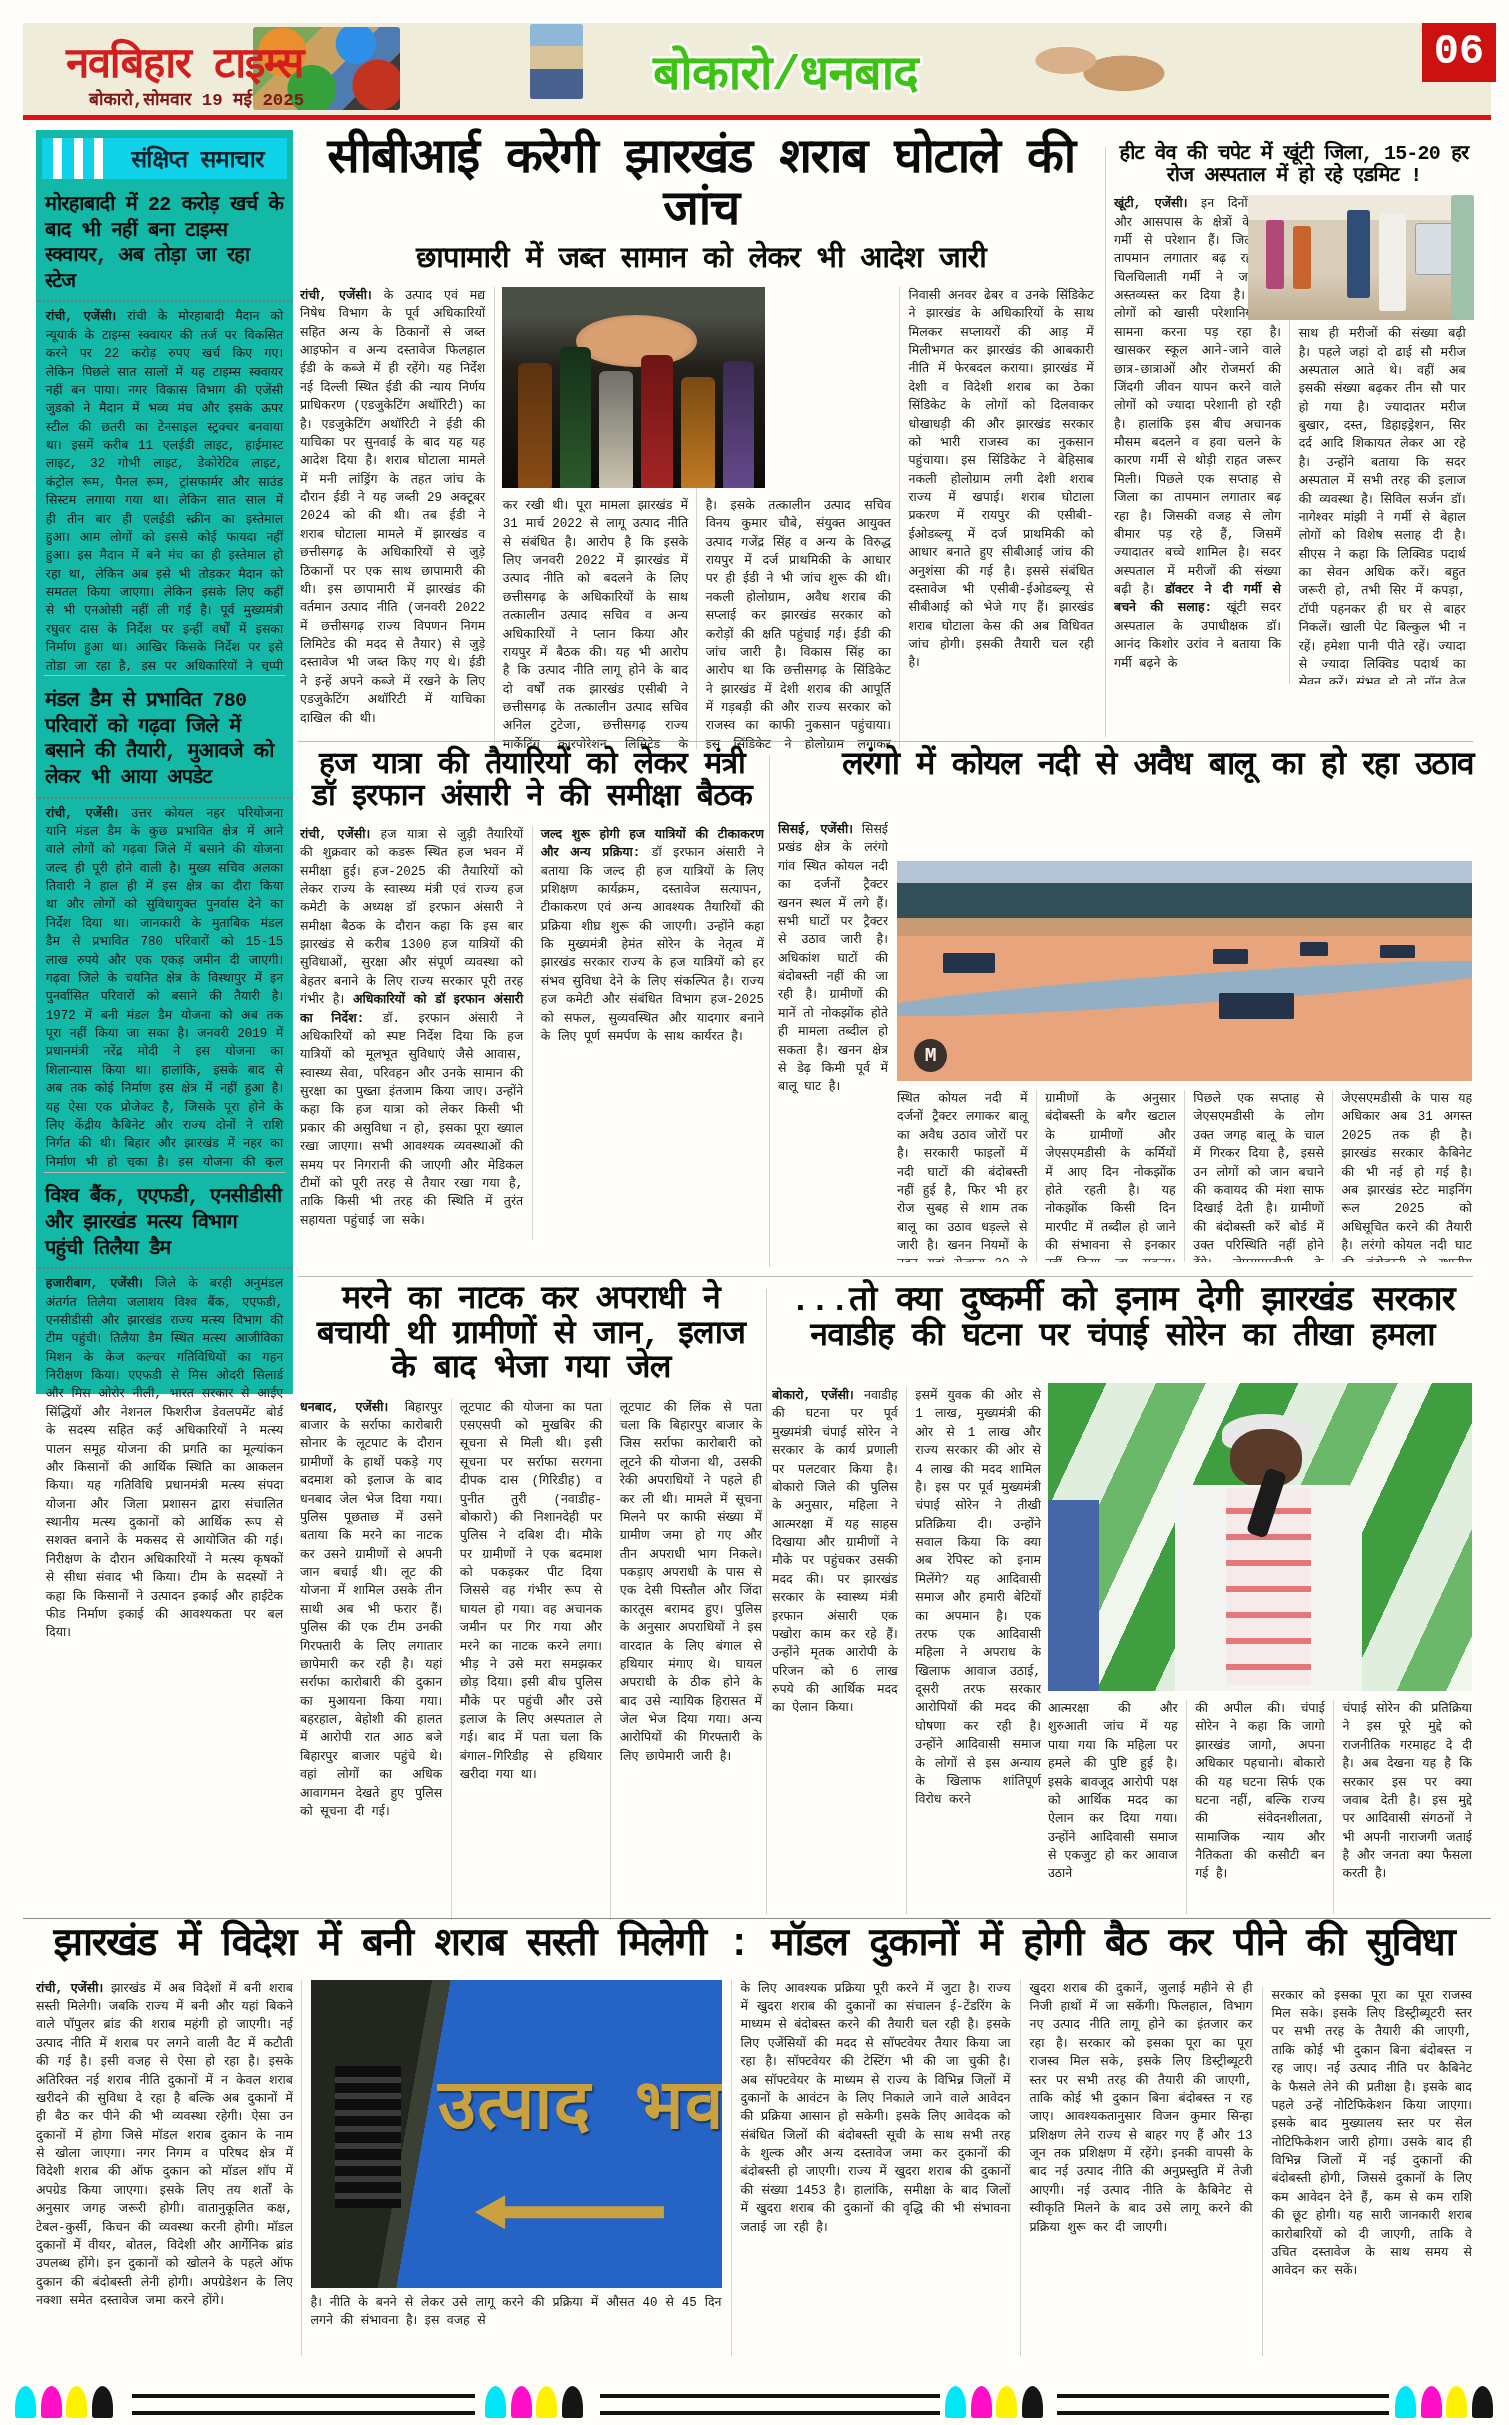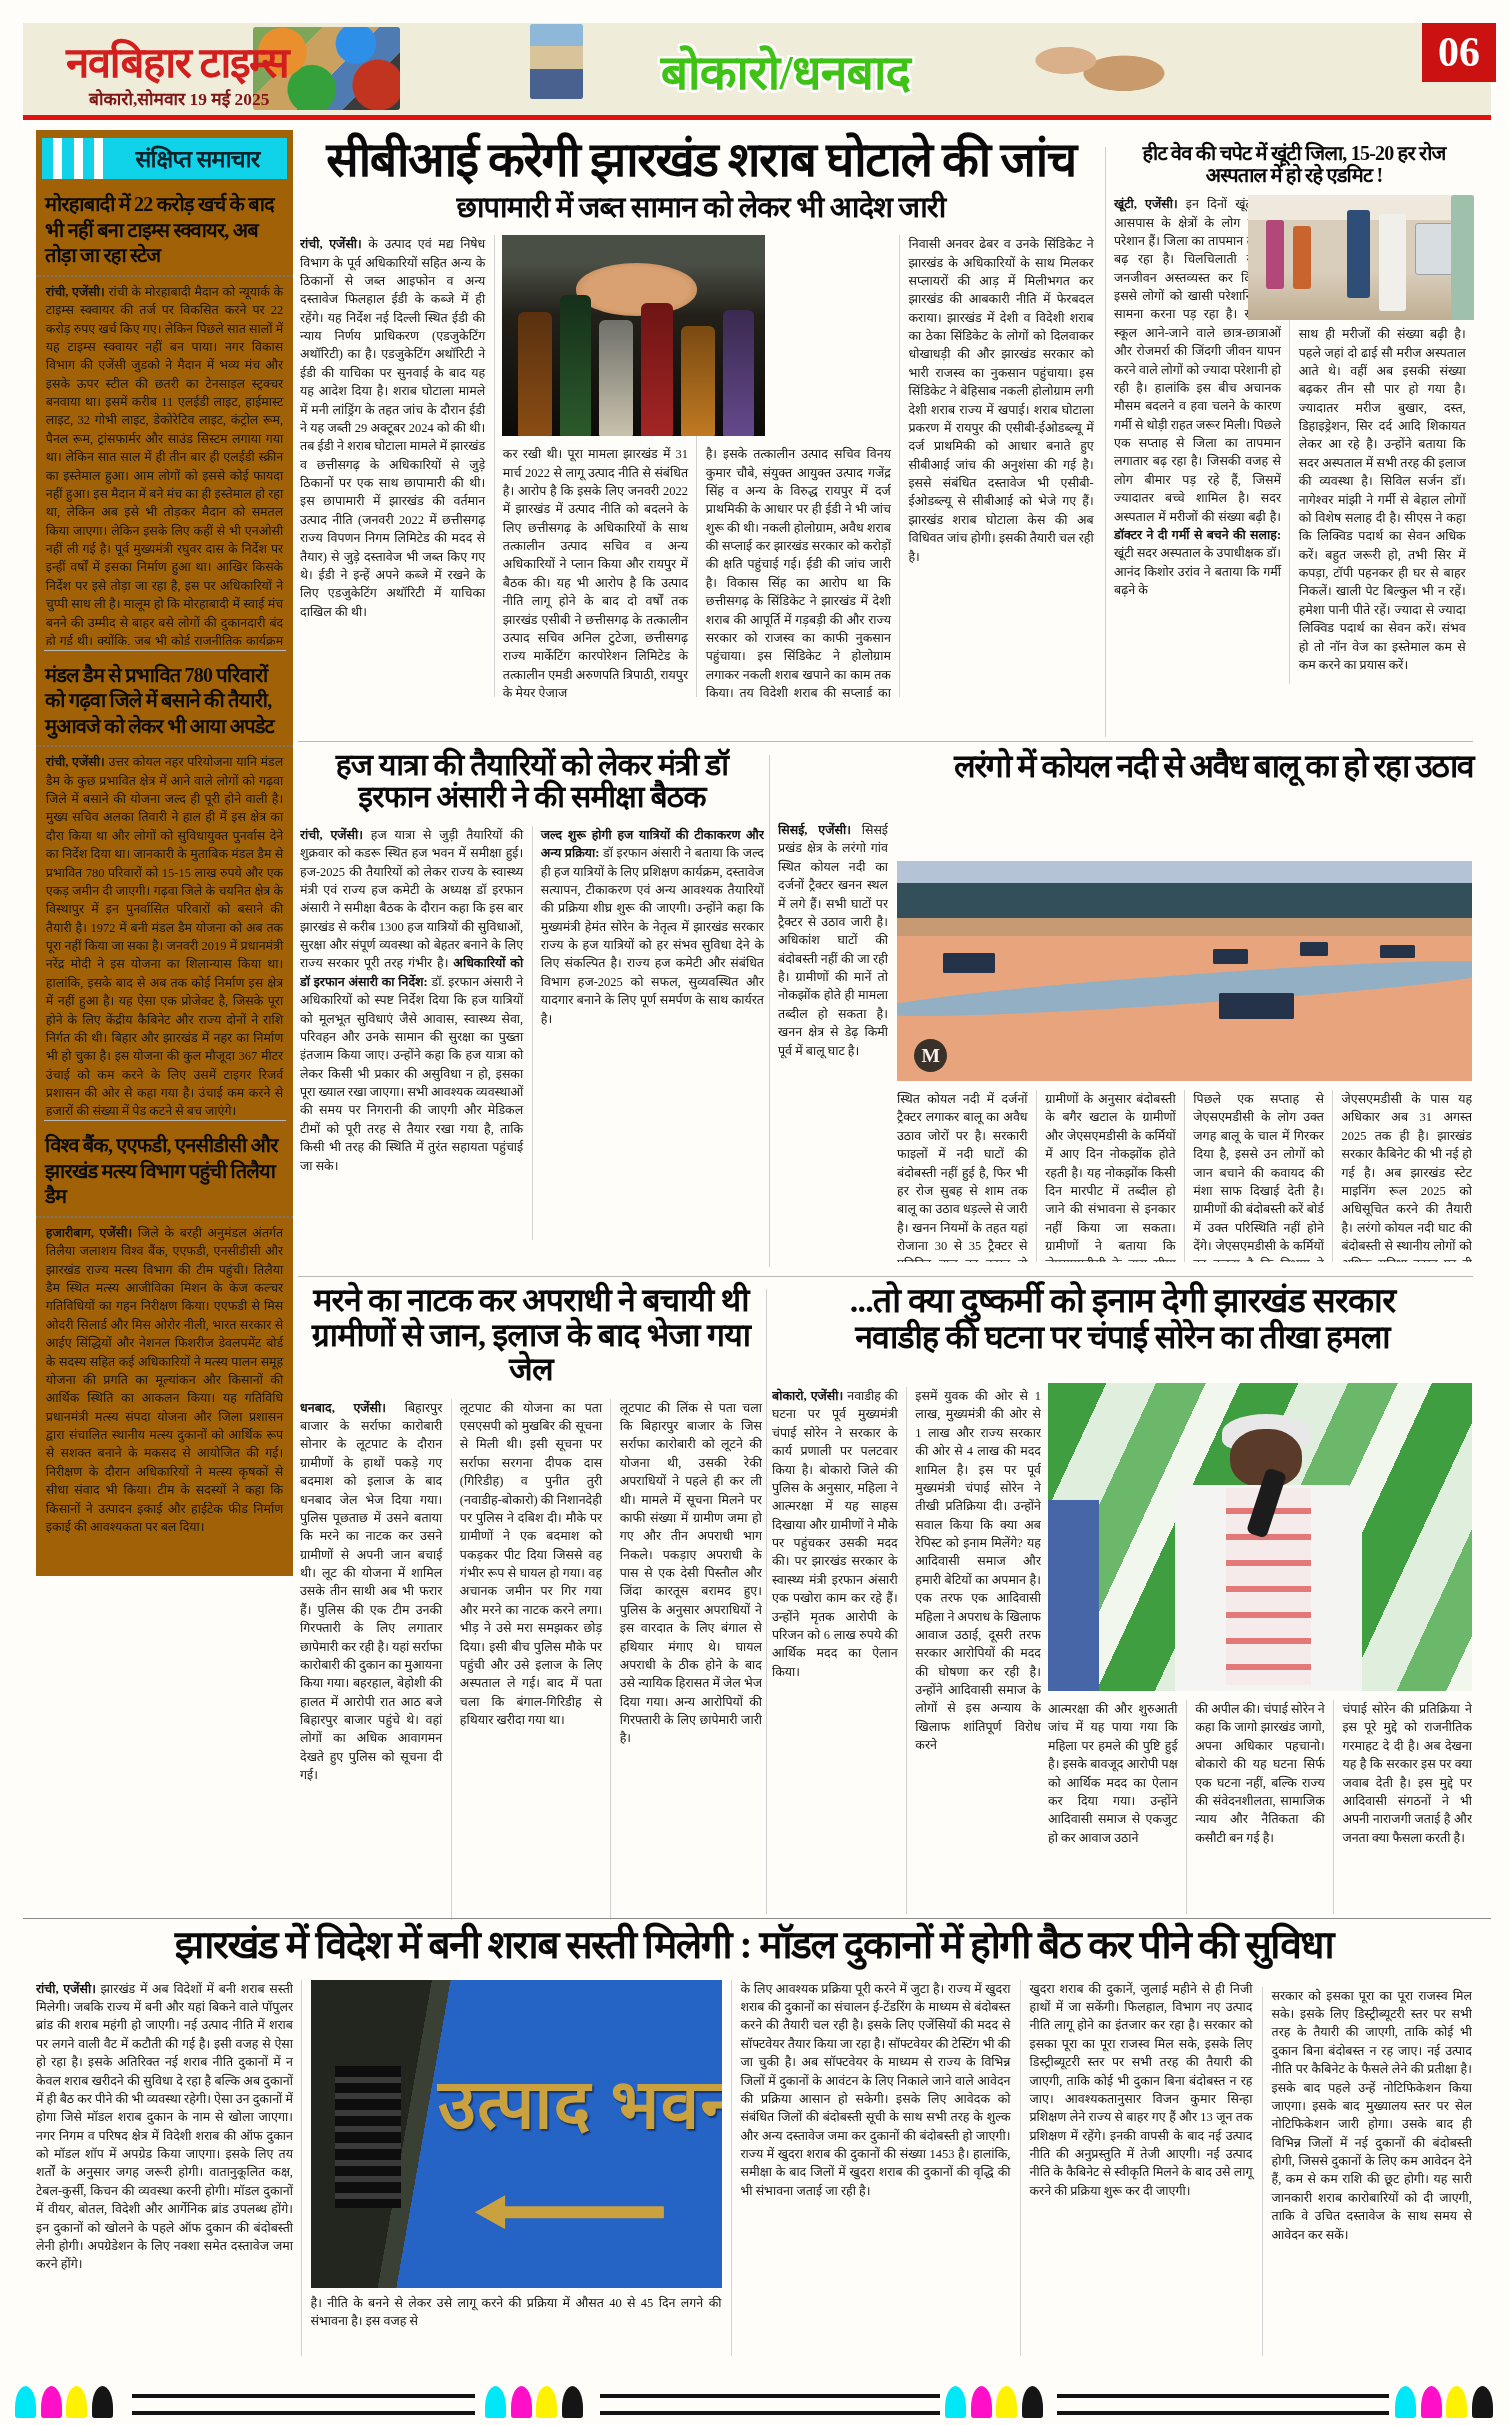--- a/index.html
+++ b/index.html
@@ -1,17 +1,17 @@
 <!DOCTYPE html>
 <html style="font-size:12px"><head>
 <meta charset="utf-8">
 <style>
   html,body{margin:0;padding:0;background:#ffffff;}
   .page{position:relative;width:1510px;height:2426px;background:#fffdfa;overflow:hidden;
-        font-family:Liberation Serif, serif;color:#111;}
+        font-family:Liberation Mono, monospace;color:#111;}
   .abs{position:absolute;}
   
   .mast{left:22.6px;top:22.6px;width:1468px;height:92px;background:#efecd9;}
   .logo{left:66px;top:32px;font-size:42px;font-weight:bold;color:#d31e1e;letter-spacing:-1.5px;}
   .mastdate{left:89px;top:86px;font-size:17.4px;font-weight:bold;color:#7e1616;}
   .collage{left:253px;top:27px;width:147px;height:83px;border-radius:3px;
      background:
        radial-gradient(circle at 20% 30%,#e98f2e 0 18%,transparent 19%),
        radial-gradient(circle at 70% 20%,#2e8fe9 0 16%,transparent 17%),
        radial-gradient(circle at 40% 75%,#35a13a 0 22%,transparent 23%),
@@ -37,21 +37,21 @@
   .cols{display:flex;align-items:stretch;}
   .col{flex:1;padding:0 8.3px;overflow:hidden;}
   .col:first-child{padding-left:0;}
   .col:last-child{padding-right:0;}
   .col + .col{border-left:0.8px solid #d2d2d2;}
   .clip{overflow:hidden;}
   .dotted{border-bottom:2.3px dotted #777;}
   .vline{width:0.8px;background:#cfcfcf;}
   .hline{height:0.8px;background:#b9b9b9;}
   
-  .leftstrip{left:36px;top:130px;width:257px;height:1446px;background:#a16207;}
+  .leftstrip{left:36px;top:130px;width:257px;height:1264px;background:#14b8a6;}
   .briefhead{margin:7.5px 6px 6px 6px;height:41px;display:flex;}
   .briefstripes{width:66px;background:repeating-linear-gradient(90deg,#10d3ea 0 11.3px,#ffffff 11.3px 20.4px);}
   .brieftitlebox{flex:1;background:#10d3ea;display:flex;align-items:center;justify-content:center;}
   .brieftitle{font-size:23.4px;font-weight:bold;color:#07242c;letter-spacing:-0.8px;}
   .ltitle{padding:7.5px 9px 6px 9px;font-size:20px;font-weight:bold;line-height:1.28;letter-spacing:-0.8px;color:#0c0c0c;}
   .lbody{padding:6px 9.8px 7.5px 9.8px;}
   
   .photo{position:absolute;overflow:hidden;}
   .bottles{background:linear-gradient(180deg,#4a4f46 0 14%,#23201a 40%,#0d0b08 100%);}
   .bottle{position:absolute;bottom:0;border-radius:6px 6px 1.5px 1.5px;}

